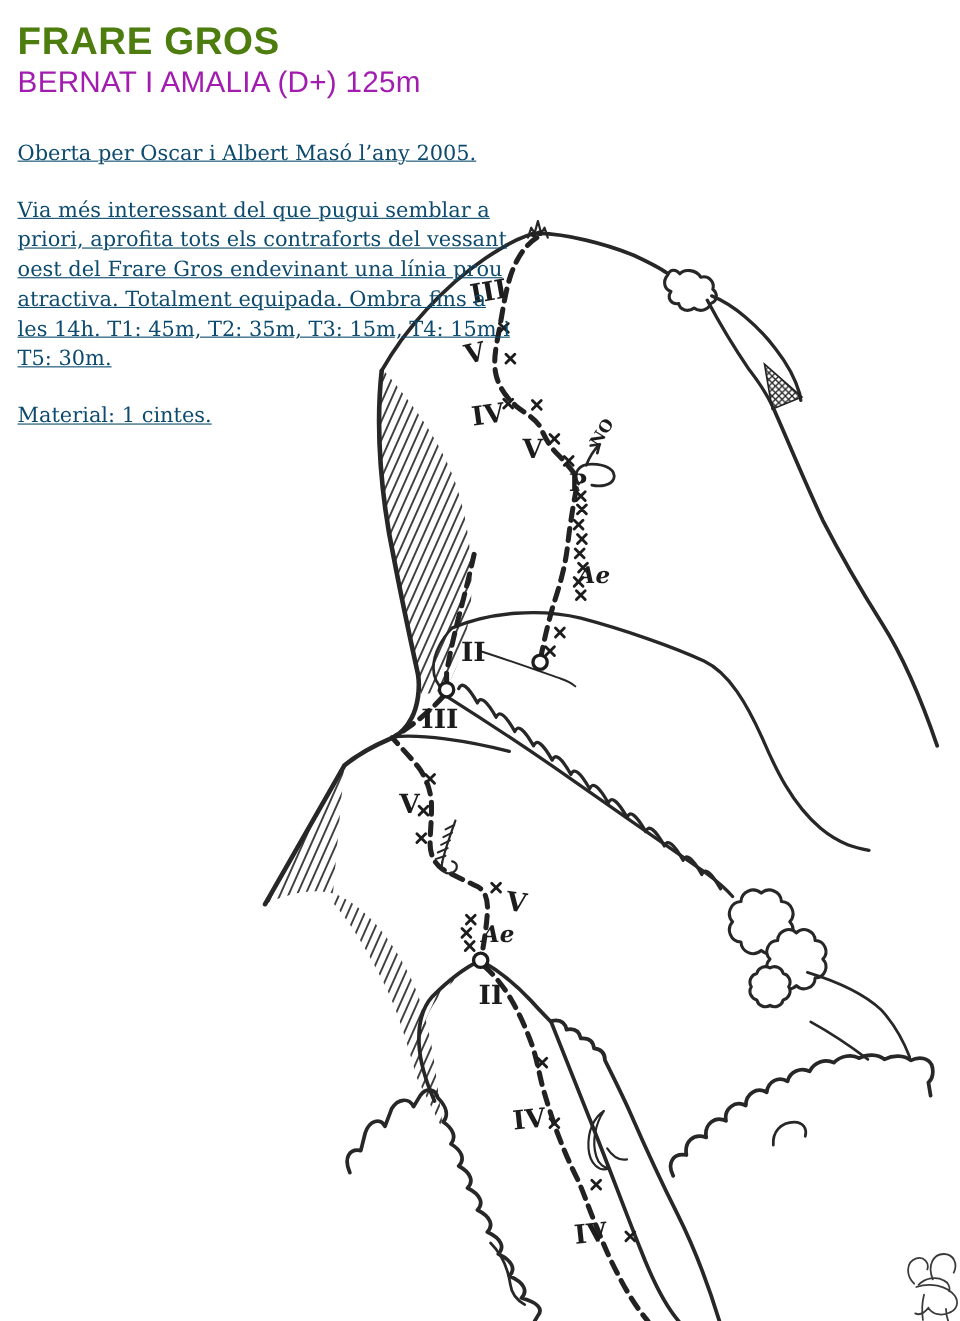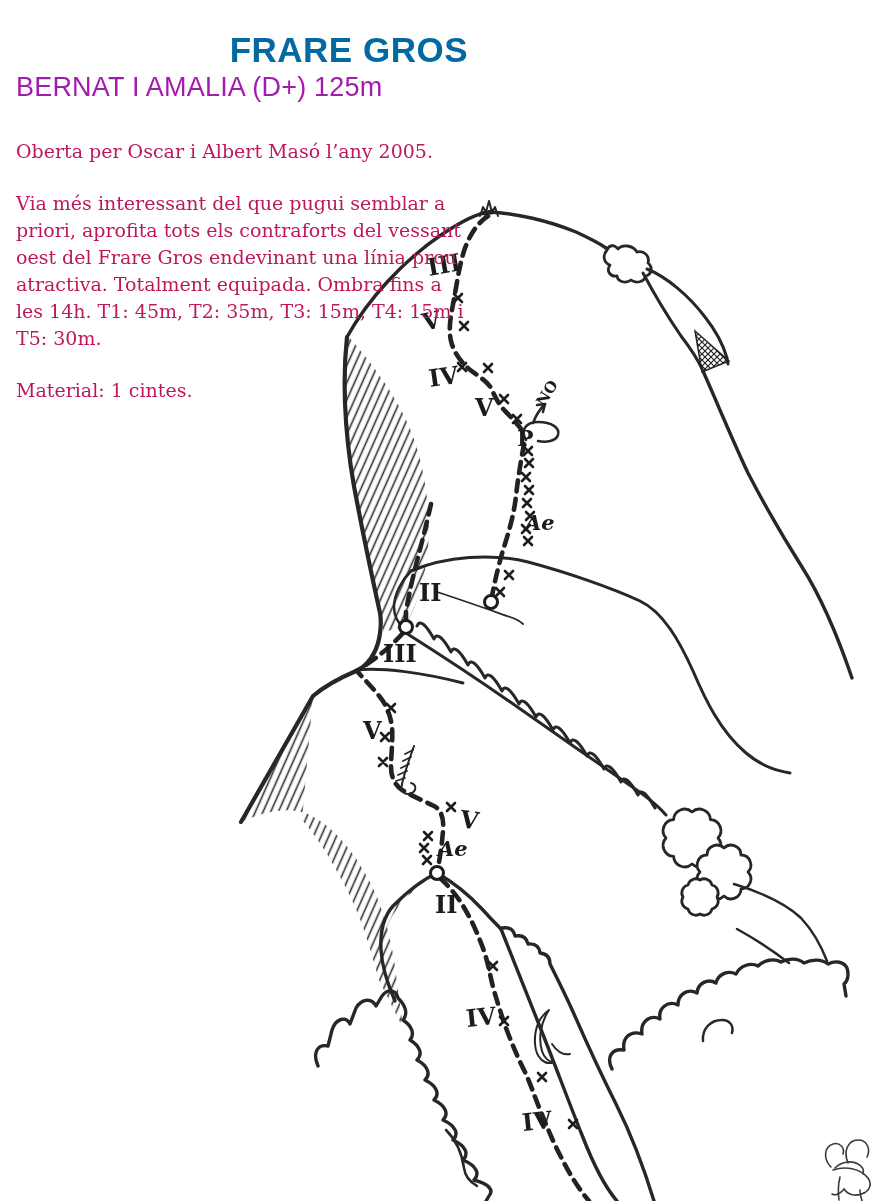--- a/index.html
+++ b/index.html
@@ -1,25 +1,25 @@
 <!DOCTYPE html>
 <html><head>
 <meta charset="utf-8">
 <style>
   html,body{margin:0;padding:0;background:#fff;}
   #page{position:relative;width:873px;height:1201px;background:#ffffff;overflow:hidden;
         font-family:"Liberation Sans",sans-serif;}
   #drawing{position:absolute;left:0;top:0;width:873px;height:1201px;}
   .textblock{position:absolute;left:16px;top:12px;width:452px;z-index:2;}
-  h1{margin:20px 0 0 0;font-size:35px;line-height:1.05;font-weight:700;letter-spacing:.5px;
-     color:#0369a1;font-family:"Liberation Sans",sans-serif;text-align:right;}
+  h1{margin:8px 0 0 0;font-size:35px;line-height:1.05;font-weight:700;letter-spacing:.5px;
+     color:#4d7c0f;font-family:"Liberation Sans",sans-serif;}
   h2{margin:4px 0 0 0;font-size:27px;line-height:1.1;font-weight:400;letter-spacing:.2px;
      color:#a21caf;font-family:"Liberation Sans",sans-serif;}
-  .body-text{font-family:"DejaVu Serif","Liberation Serif",serif;color:#be185d;
-     font-size:19px;line-height:1.42;}
+  .body-text{font-family:"DejaVu Serif","Liberation Serif",serif;color:#0c4a6e;
+     font-size:19px;line-height:1.42;text-decoration:underline;}
   p.first{margin:36px 0 0 0;}
   p.desc{margin:25px 0 16px 0;}
   p.material{margin:25px 0 0 0;}
   
   .ink{fill:none;stroke:#272727;stroke-linecap:round;stroke-linejoin:round;}
   .w4{stroke-width:4.2;} .w35{stroke-width:3.4;} .w3{stroke-width:3;}
   .w25{stroke-width:2.5;} .w2{stroke-width:2;} .thin{stroke-width:1.8;}
   .route{fill:none;stroke:#222;stroke-width:4.6;stroke-dasharray:11 7.5;stroke-linecap:round;}
   .bolt{fill:none;stroke:#1d1d1d;stroke-width:2.6;stroke-linecap:round;}
   .ring{fill:#fff;stroke:#1d1d1d;stroke-width:3;}

